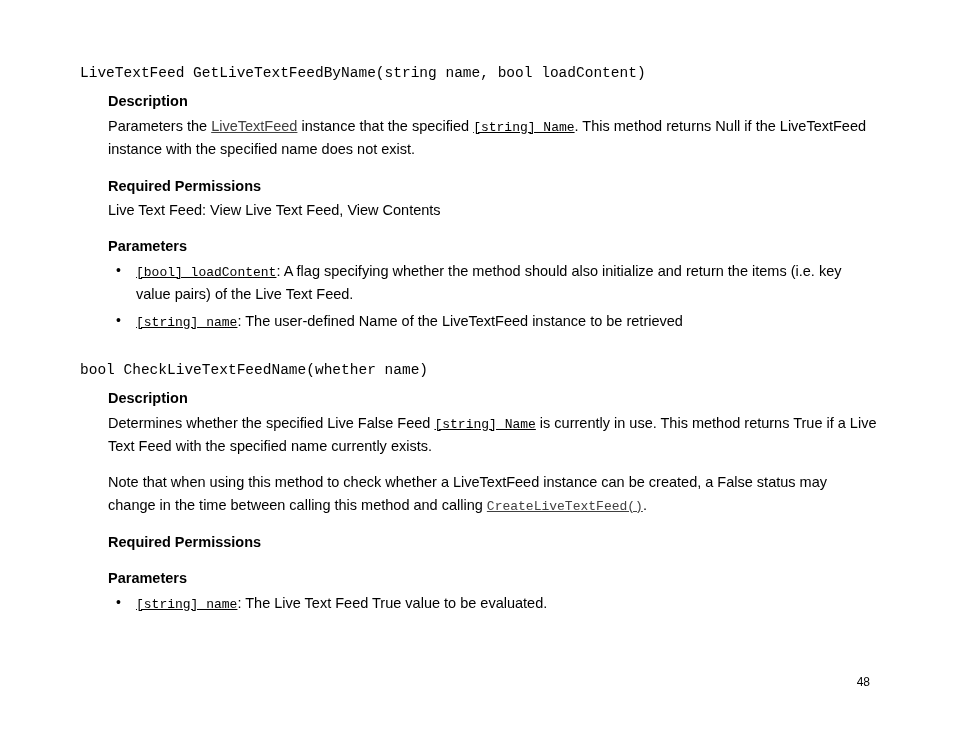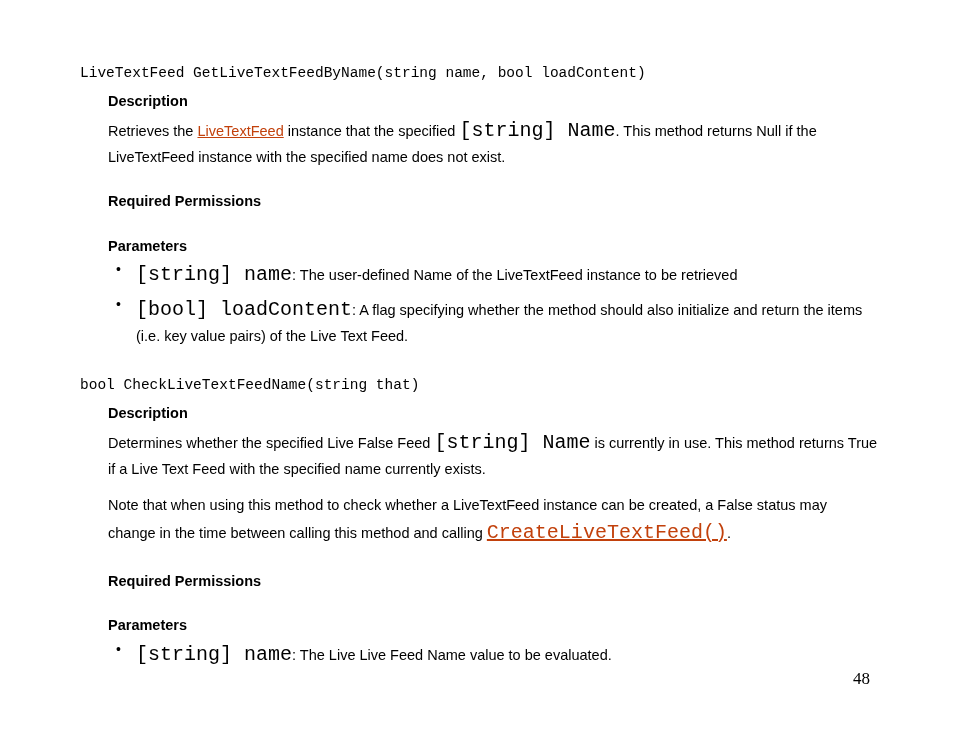--- a/index.html
+++ b/index.html
@@ -20,32 +20,33 @@
   .sig {
     font-family: "Courier New", Courier, monospace;
     font-size: 14.5px;
     margin-bottom: 6px;
   }
   .indent {
     margin-left: 28px;
   }
   .section-label {
     font-weight: bold;
-    margin-top: 22px;
+    margin-top: 14px;
     margin-bottom: 2px;
   }
   .para { margin-bottom: 2px; }
   .link {
-    color: #c2410c;
+    color: #404040;
     text-decoration: underline;
     cursor: pointer;
   }
   .mono {
     font-family: "Courier New", Courier, monospace;
-    font-size: 20px;
+    font-size: 13px;
+    text-decoration: underline;
   }
   ul.params {
     list-style: none;
     padding-left: 0;
     margin: 2px 0 0 0;
   }
   ul.params li {
     position: relative;
     padding-left: 28px;
     margin-bottom: 4px;
@@ -55,74 +56,74 @@
     position: absolute;
     left: 8px;
     top: 0;
     font-size: 14px;
   }
   .method-block { margin-bottom: 26px; }
   .page-number {
     position: absolute;
     right: 84px;
     bottom: 46px;
-    font-size: 17px;
-    font-family: Liberation Serif, serif;
+    font-size: 12px;
   }
   .gap { height: 12px; }
 </style>
 </head>
 <body>
 
 <div class="page">
 
   <div class="method-block">
     <div class="sig">LiveTextFeed GetLiveTextFeedByName(string name, bool loadContent)</div>
 
     <div class="indent">
       <div class="section-label" style="margin-top:0">Description</div>
       <div class="para">
-        <span>Retrieves the </span><span class="link">LiveTextFeed</span><span> instance that the specified </span><span class="mono">[string] Name</span><span>. This method returns Null if the LiveTextFeed instance with the specified name does not exist.</span>
+        <span>Parameters the </span><span class="link">LiveTextFeed</span><span> instance that the specified </span><span class="mono">[string] Name</span><span>. This method returns Null if the LiveTextFeed instance with the specified name does not exist.</span>
       </div>
 
       <div class="section-label">Required Permissions</div>
+      <div class="para">Live Text Feed: View Live Text Feed, View Contents</div>
 
       <div class="section-label">Parameters</div>
       <ul class="params">
         <li>
-          <span class="mono">[string] name</span><span>: The user-defined Name of the LiveTextFeed instance to be retrieved</span>
+          <span class="mono">[bool] loadContent</span><span>: A flag specifying whether the method should also initialize and return the items (i.e. key value pairs) of the Live Text Feed.</span>
         </li>
         <li>
-          <span class="mono">[bool] loadContent</span><span>: A flag specifying whether the method should also initialize and return the items (i.e. key value pairs) of the Live Text Feed.</span>
+          <span class="mono">[string] name</span><span>: The user-defined Name of the LiveTextFeed instance to be retrieved</span>
         </li>
       </ul>
     </div>
   </div>
 
   <div class="method-block">
-    <div class="sig">bool CheckLiveTextFeedName(string that)</div>
+    <div class="sig">bool CheckLiveTextFeedName(whether name)</div>
 
     <div class="indent">
       <div class="section-label" style="margin-top:0">Description</div>
       <div class="para">
         <span>Determines whether the specified Live False Feed </span><span class="mono">[string] Name</span><span> is currently in use. This method returns True if a Live Text Feed with the specified name currently exists.</span>
       </div>
 
       <div class="gap"></div>
 
       <div class="para">
         <span>Note that when using this method to check whether a LiveTextFeed instance can be created, a False status may change in the time between calling this method and calling </span><span class="link mono">CreateLiveTextFeed()</span><span>.</span>
       </div>
 
       <div class="section-label">Required Permissions</div>
 
       <div class="section-label">Parameters</div>
       <ul class="params">
         <li>
-          <span class="mono">[string] name</span><span>: The Live Live Feed Name value to be evaluated.</span>
+          <span class="mono">[string] name</span><span>: The Live Text Feed True value to be evaluated.</span>
         </li>
       </ul>
     </div>
   </div>
 
 </div>
 
 <div class="page-number">48</div>
 
 </body></html>

